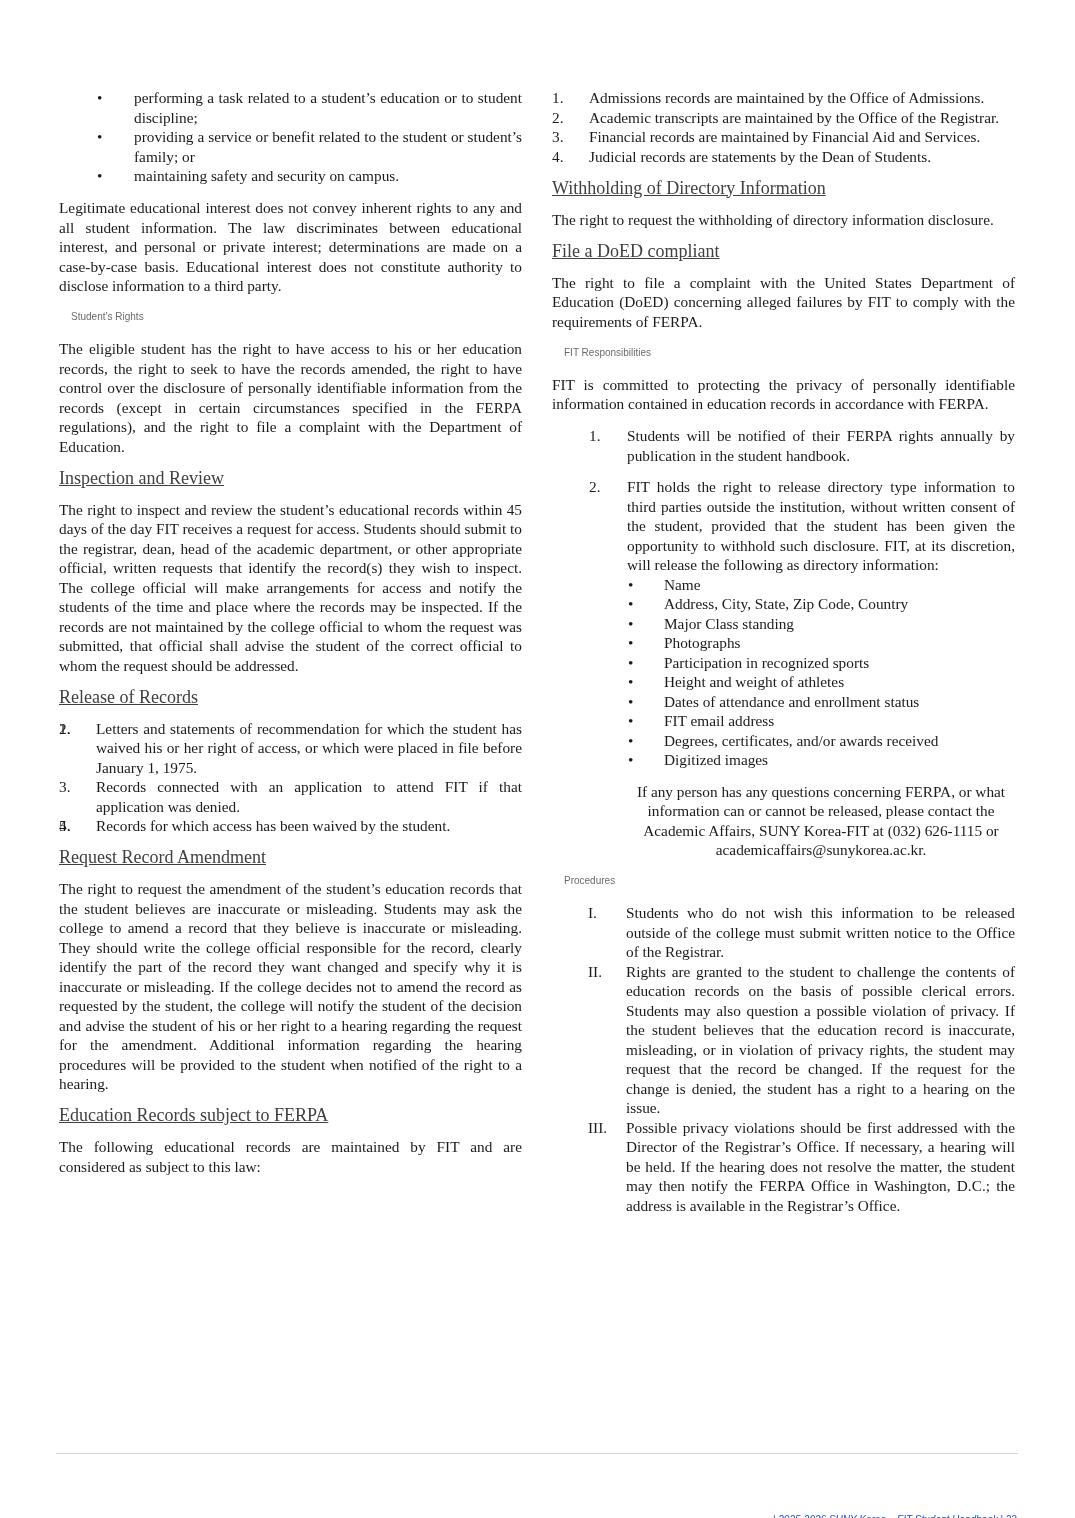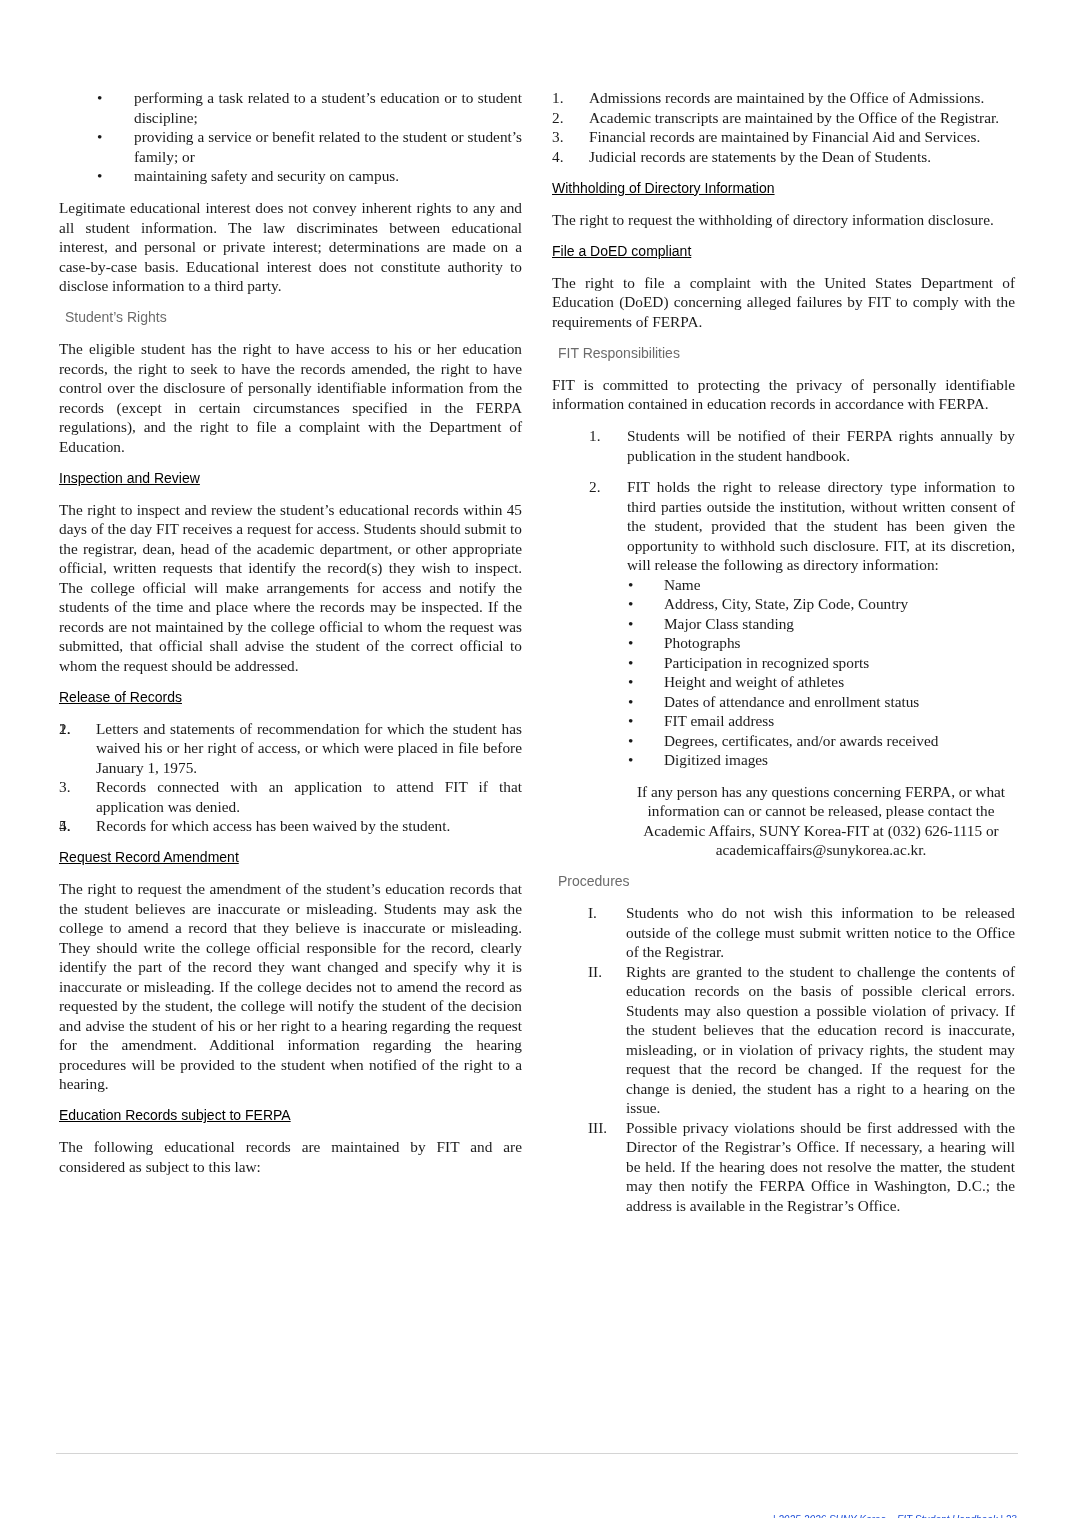--- a/index.html
+++ b/index.html
@@ -3,23 +3,23 @@
 <meta charset="utf-8">
 <style>
   html, body { margin: 0; padding: 0; background: #ffffff; }
   body { width: 1075px; height: 1518px; position: relative; overflow: hidden;
          font-family: "DejaVu Serif", "Liberation Serif", serif; color: #1a1a1a; }
   .col { position: absolute; top: 88px; font-family: "Liberation Serif", serif;
          font-size: 15.3px; line-height: 19.5px; }
   .col.left { left: 59px; width: 463px; }
   .col.right { left: 552px; width: 463px; }
   p { margin: 0 0 12.5px 0; text-align: justify; }
-  .h-gray { font-family: "Liberation Sans", sans-serif; color: #6b6b6b; font-size: 14px;
-            margin: 0 0 13px 6px; line-height: 18px; }
-  .h-ul { font-family: Liberation Sans, sans-serif; color: #000000; font-size: 14px;
+  .h-gray { font-family: "Liberation Sans", sans-serif; color: #6b6b6b; font-size: 10px;
+            margin: 0 0 13px 12px; line-height: 18px; }
+  .h-ul { font-family: Liberation Serif, serif; color: #404040; font-size: 18px;
           text-decoration: underline; margin: 0 0 13px 0; line-height: 18px; }
   ul, ol { list-style: none; margin: 0; padding: 0; }
   .li { position: relative; text-align: justify; }
   .bullets .li { padding-left: 75px; }
   .bullets .li .mark { position: absolute; left: 38px; top: 0; }
   .numbered .li { padding-left: 37px; }
   .numbered .li .mark { position: absolute; left: 0; top: 0; }
   .inner-numbered .li { padding-left: 75px; }
   .inner-numbered .li .mark { position: absolute; left: 37px; top: 0; }
   .inner-numbered .li.spaced { margin-bottom: 12px; }

